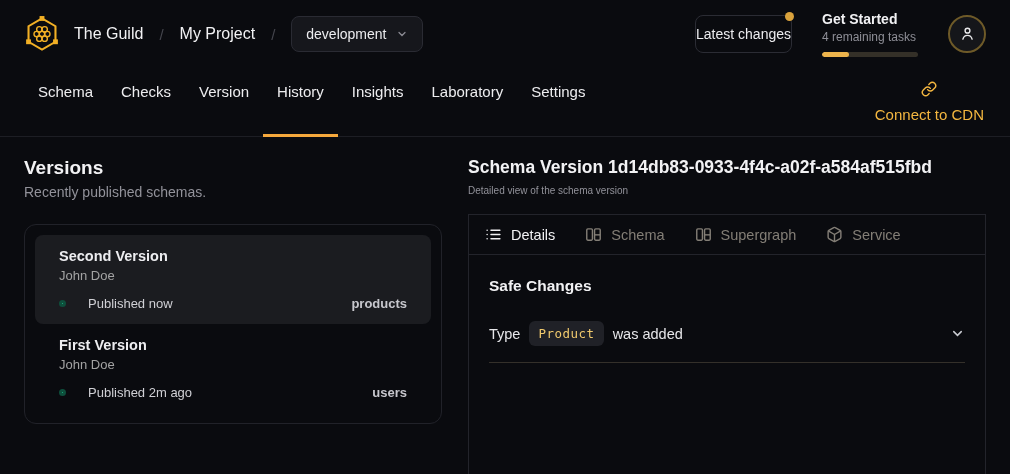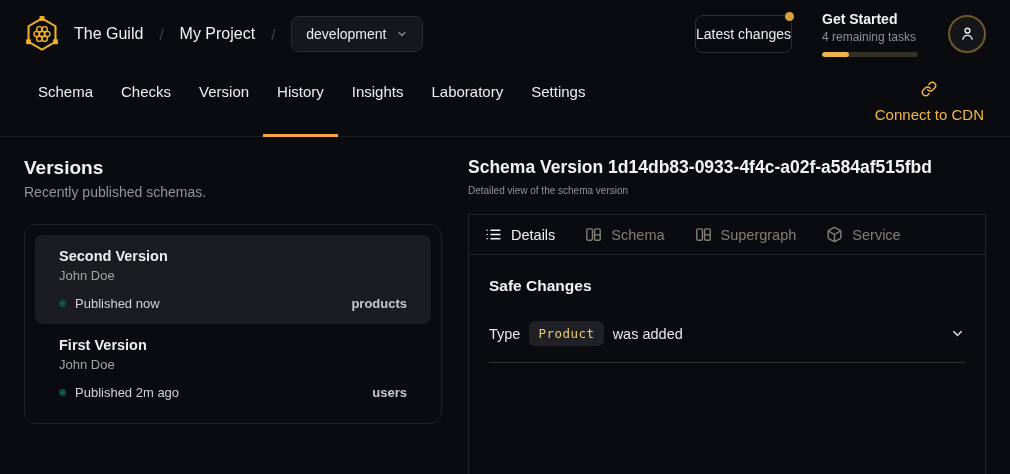--- a/index.html
+++ b/index.html
@@ -69,21 +69,21 @@
   }
   .version-item { border-radius: 8px; padding: 13px 24px; cursor: pointer; }
   .version-item.selected { background: #1b1c20; }
   .v-name { font-size: 14.5px; font-weight: 600; color: #ededf0; margin-bottom: 4px; }
   .v-author { font-size: 13px; color: #a3a3a3; margin-bottom: 13px; }
   .v-meta { display: flex; align-items: center; gap: 9px; }
   .v-dot {
     width: 7px; height: 7px; border-radius: 50%; background: #1fc08b;
     border: 3px solid #0e4f3c;
   }
-  .v-status { font-size: 13px; color: #d0d0d5; }
+  .v-status { font-size: 13px; color: #d0d0d5; margin-left: 13px; }
   .v-service { margin-left: auto; font-size: 13px; font-weight: 600; color: #c7c7cd; }
 
   .detail-title { font-size: 17.5px; font-weight: 600; color: #f2f2f4; margin-bottom: 7px; }
   .detail-sub { font-size: 10px; color: #92929a; }
   .detail-panel { margin-top: 18px; border: 1px solid #23242b; height: 328px; }
   .detail-tabs { display: flex; align-items: center; gap: 30px; padding: 11px 16px; border-bottom: 1px solid #23242b; }
   .d-tab { display: flex; align-items: center; gap: 9px; font-size: 14.5px; color: #837e76; cursor: pointer; }
   .d-tab.active { color: #f2f2f4; font-weight: 500; }
   .detail-content { padding: 14px 20px 0; }
   .section-title { font-size: 15.5px; font-weight: 700; color: #f2f2f4; margin: 8px 0 10px; }

